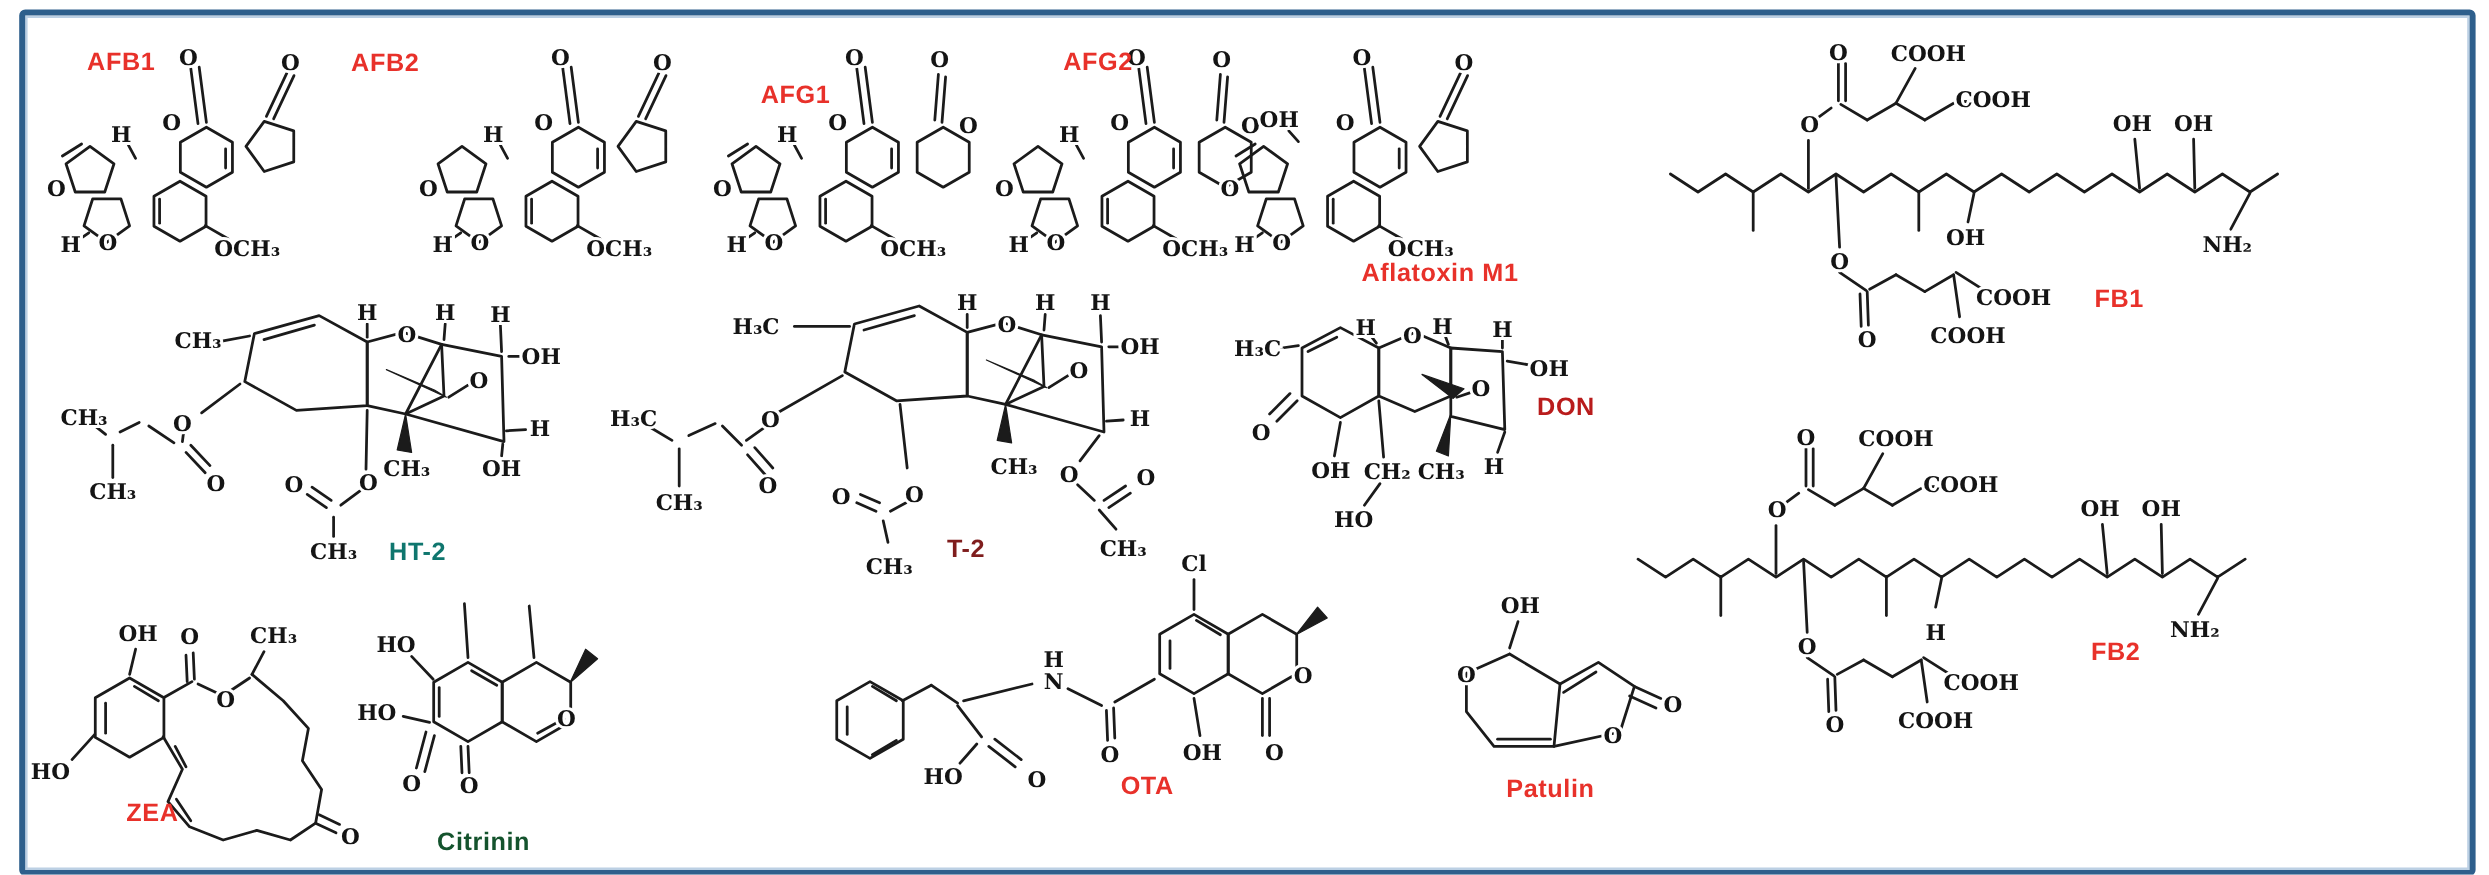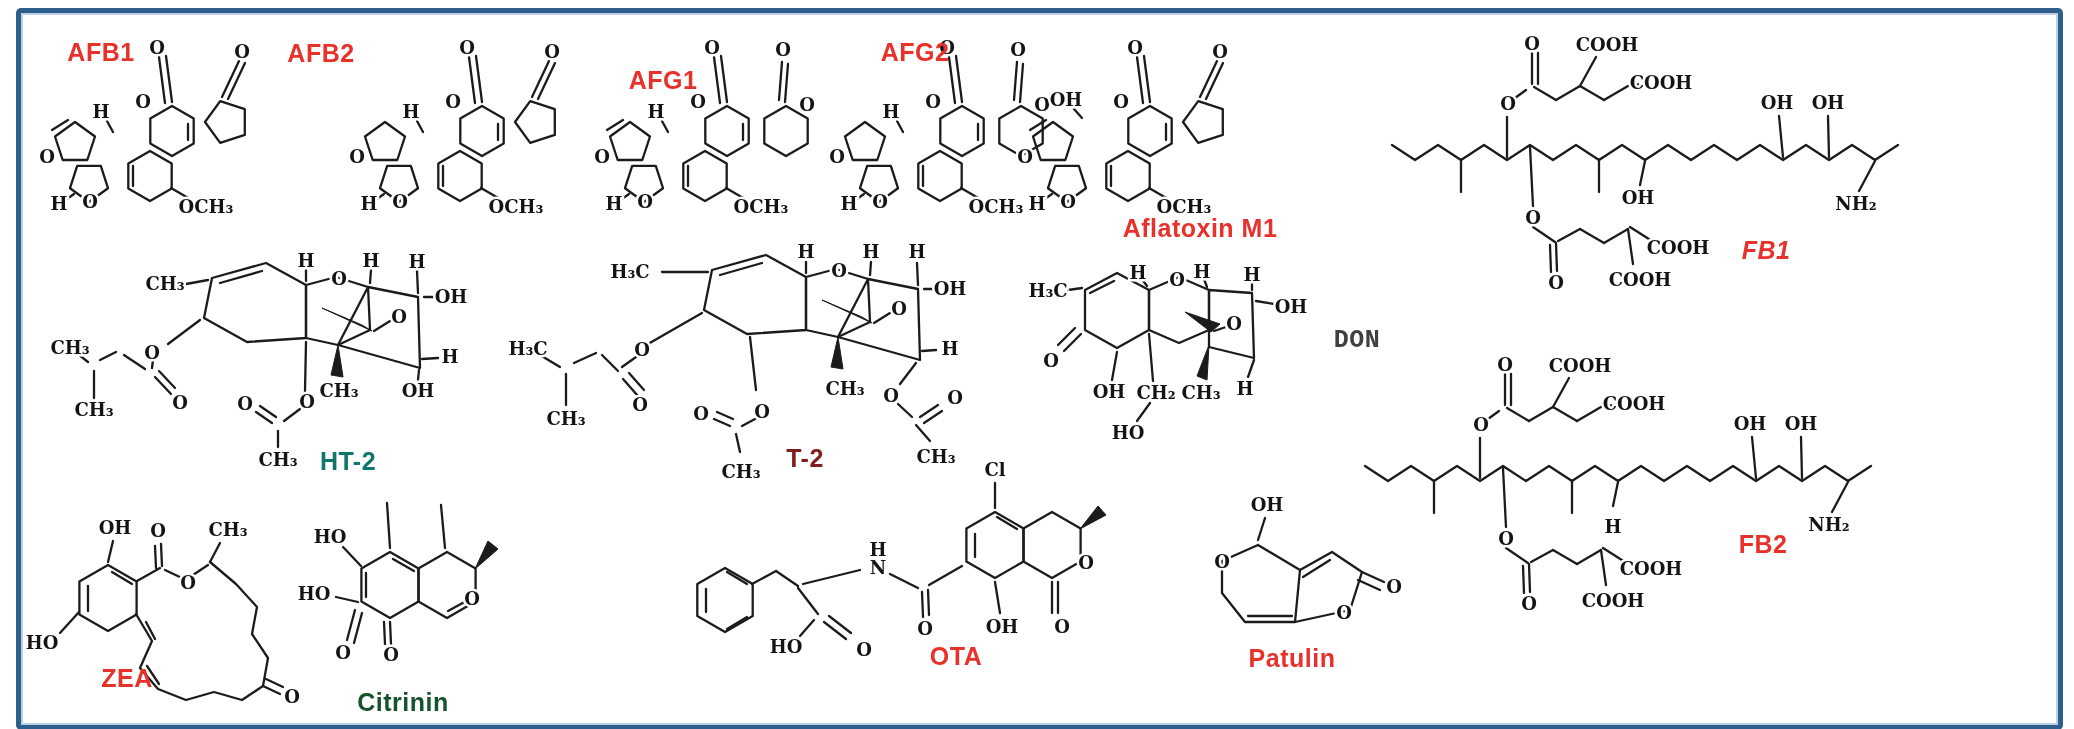--- a/index.html
+++ b/index.html
@@ -8,21 +8,21 @@
   .frame{position:absolute;left:16px;top:8px;width:2037px;height:712px;
          border:5px solid #2e5f8c;border-radius:5px;background:#ffffff;
          box-shadow:inset 0 0 0 2px #bcd0e4;}
   #mol-canvas{position:absolute;left:0;top:0;width:2074px;height:729px;}
   .ring{fill:none;stroke:#1b1b1b;stroke-width:2.3;stroke-linejoin:round;}
   .bond{stroke:#1b1b1b;stroke-width:2.3;stroke-linecap:round;fill:none;}
   .chain{fill:none;stroke:#1b1b1b;stroke-width:2.3;stroke-linejoin:round;stroke-linecap:round;}
   .wedge{fill:#1b1b1b;stroke:#1b1b1b;stroke-width:1;stroke-linejoin:round;}
   .atom{font-family:"DejaVu Serif",serif;font-weight:bold;font-size:18px;fill:#141414;
         stroke:#ffffff;stroke-width:5px;paint-order:stroke;text-anchor:middle;}
-  .mol-label{position:absolute;transform:translate(-50%,-50%);font-weight:bold;font-size:25px;
+  .mol-label{position:absolute;transform:translate(-50%,-50%);font-weight:bold;font-size:21px;
              white-space:nowrap;letter-spacing:.5px;}
 </style>
 </head>
 <body>
 
 <div class="stage">
   <div class="frame"></div>
   <svg id="mol-canvas" viewBox="0 0 2074 729" xmlns="http://www.w3.org/2000/svg">
       <g>
         <polygon points="95.0,136.5 87.3,160.0 62.7,160.0 55.0,136.5 75.0,122.0" class="ring"></polygon>
@@ -453,22 +453,22 @@
         <text x="1394" y="593" class="atom">O</text>
         <text x="1344" y="619" class="atom">O</text>
       </g>
     </svg>
 
   <span class="mol-label" style="left: 101px; top: 52px; color: rgb(232, 49, 42);">AFB1</span>
   <span class="mol-label" style="left: 321px; top: 53px; color: rgb(232, 49, 42);">AFB2</span>
   <span class="mol-label" style="left: 663px; top: 51px; color: rgb(232, 49, 42); margin-top: 29px;">AFG1</span>
   <span class="mol-label" style="left: 915px; top: 52px; color: rgb(232, 49, 42);">AFG2</span>
   <span class="mol-label" style="left: 1200px; top: 228px; color: rgb(232, 49, 42);">Aflatoxin M1</span>
-  <span class="mol-label" style="left: 1766px; top: 250px; color: rgb(232, 49, 42); font-style: italic;">FB1</span>
+  <span class="mol-label" style="left: 1766px; top: 250px; color: rgb(232, 49, 42);">FB1</span>
   <span class="mol-label" style="left: 348px; top: 461px; color: #0f766e;">HT-2</span>
   <span class="mol-label" style="left: 805px; top: 458px; color: #7f1d1d;">T-2</span>
-  <span class="mol-label" style="left: 1357px; top: 340px; color: #404040; font-family: Liberation Mono, monospace;">DON</span>
+  <span class="mol-label" style="left: 1305px; top: 340px; color: #b91c1c;">DON</span>
   <span class="mol-label" style="left: 1763px; top: 544px; color: rgb(232, 49, 42); text-align: center;">FB2</span>
   <span class="mol-label" style="left: 127px; top: 678px; color: rgb(232, 49, 42);">ZEA</span>
   <span class="mol-label" style="left: 403px; top: 702px; color: #14532d;">Citrinin</span>
   <span class="mol-label" style="left: 956px; top: 656px; color: rgb(232, 49, 42);">OTA</span>
   <span class="mol-label" style="left: 1292px; top: 658px; color: rgb(232, 49, 42);">Patulin</span>
 </div>
 
 </body></html>

